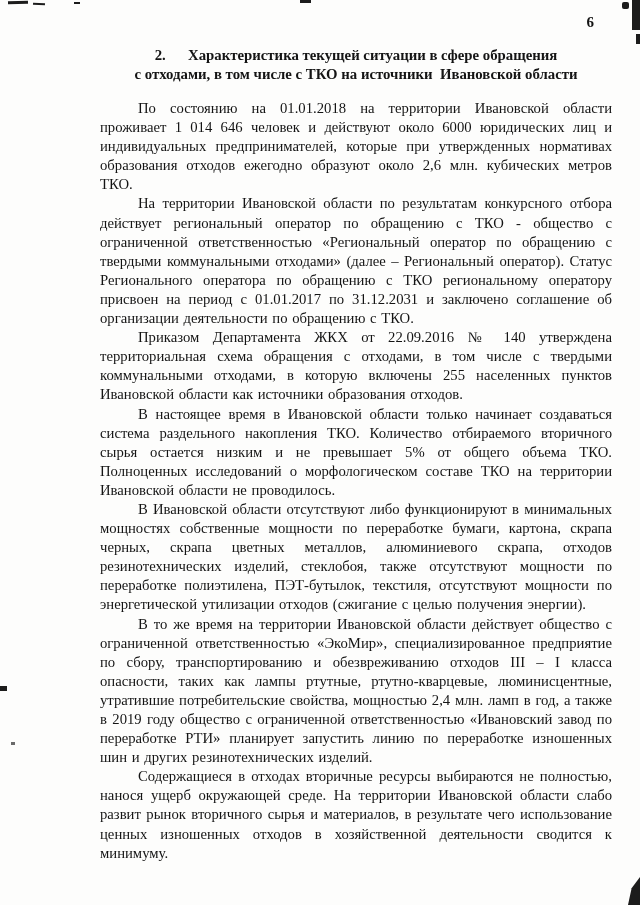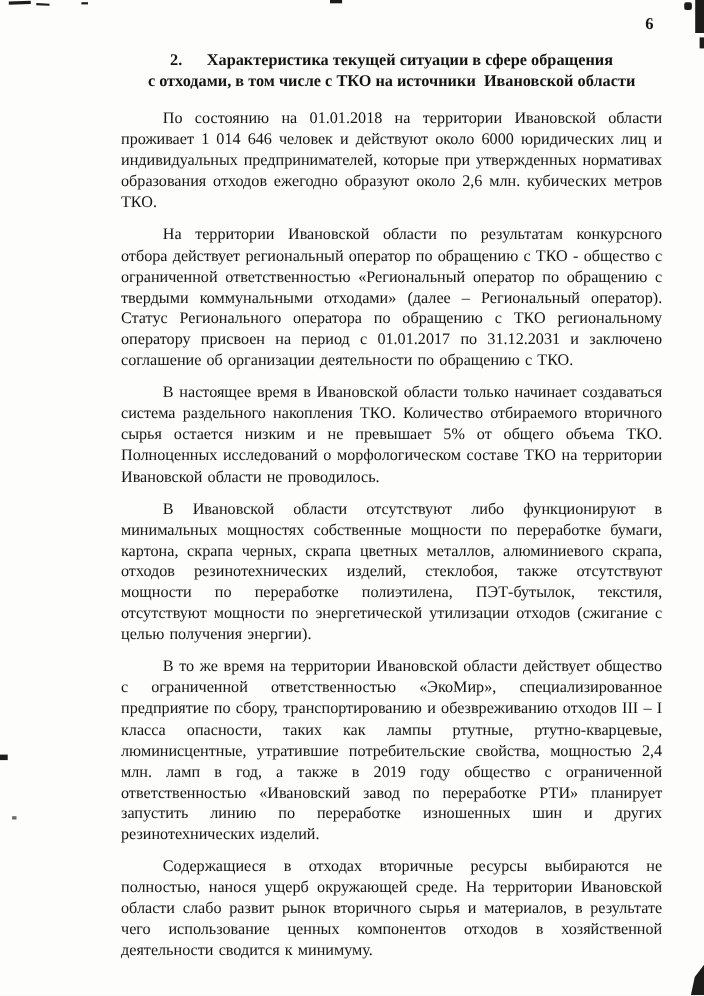--- a/index.html
+++ b/index.html
@@ -28,21 +28,21 @@
   }
   .heading {
     font-weight: bold;
     text-align: center;
     font-size: 14.8px;
     line-height: 19px;
     margin-bottom: 15px;
   }
   .heading-line { white-space: pre; }
   .para {
-    margin: 10px;
+    margin: 0;
     text-indent: 38px;
     text-align: justify;
     font-size: 14.7px;
     line-height: 19.1px;
     word-spacing: 1px;
   }
   
   .mark { position: absolute; background: #1c1c1c; }
   .mark-tl1 { left: 8px;  top: 1px;  width: 20px; height: 3px; transform: rotate(-2deg); }
   .mark-tl2 { left: 33px; top: 3px;  width: 12px; height: 2px; transform: rotate(3deg); }
@@ -77,19 +77,20 @@
   <div class="page-number">6</div>
 
   <div class="content">
     <div class="heading">
       <div class="heading-line">2.      Характеристика текущей ситуации в сфере обращения</div>
       <div class="heading-line">с отходами, в том числе с ТКО на источники  Ивановской области</div>
     </div>
 
     <p class="para">По состоянию на 01.01.2018 на территории Ивановской области проживает 1&nbsp;014&nbsp;646 человек и действуют около 6000 юридических лиц и индивидуальных предпринимателей, которые при утвержденных нормативах образования отходов ежегодно образуют около 2,6 млн. кубических метров ТКО.</p>
     <p class="para">На территории Ивановской области по результатам конкурсного отбора действует региональный оператор по обращению с ТКО - общество с ограниченной ответственностью «Региональный оператор по обращению с твердыми коммунальными отходами» (далее – Региональный оператор). Статус Регионального оператора по обращению с ТКО региональному оператору присвоен на период с 01.01.2017 по 31.12.2031 и заключено соглашение об организации деятельности по обращению с ТКО.</p>
+    <p class="para">Приказом Департамента ЖКХ от 22.09.2016 № 140 утверждена территориальная схема обращения с отходами, в том числе с твердыми коммунальными отходами, в которую включены 255 населенных пунктов Ивановской области как источники образования отходов.</p>
     <p class="para">В настоящее время в Ивановской области только начинает создаваться система раздельного накопления ТКО. Количество отбираемого вторичного сырья остается низким и не превышает 5% от общего объема ТКО. Полноценных исследований о морфологическом составе ТКО на территории Ивановской области не проводилось.</p>
     <p class="para">В Ивановской области отсутствуют либо функционируют в минимальных мощностях собственные мощности по переработке бумаги, картона, скрапа черных, скрапа цветных металлов, алюминиевого скрапа, отходов резинотехнических изделий, стеклобоя, также отсутствуют мощности по переработке полиэтилена, ПЭТ-бутылок, текстиля, отсутствуют мощности по энергетической утилизации отходов (сжигание с целью получения энергии).</p>
     <p class="para">В то же время на территории Ивановской области действует общество с ограниченной ответственностью «ЭкоМир», специализированное предприятие по сбору, транспортированию и обезвреживанию отходов III – I класса опасности, таких как лампы ртутные, ртутно-кварцевые, люминисцентные, утратившие потребительские свойства, мощностью 2,4 млн. ламп в год, а также в 2019 году общество с ограниченной ответственностью «Ивановский завод по переработке РТИ» планирует запустить линию по переработке изношенных шин и других резинотехнических изделий.</p>
-    <p class="para">Содержащиеся в отходах вторичные ресурсы выбираются не полностью, нанося ущерб окружающей среде. На территории Ивановской области слабо развит рынок вторичного сырья и материалов, в результате чего использование ценных компонентов отходов в хозяйственной деятельности сводится к минимуму.</p>
+    <p class="para">Содержащиеся в отходах вторичные ресурсы выбираются не полностью, нанося ущерб окружающей среде. На территории Ивановской области слабо развит рынок вторичного сырья и материалов, в результате чего использование ценных изношенных отходов в хозяйственной деятельности сводится к минимуму.</p>
   </div>
 
 </div>
 
 </body></html>

